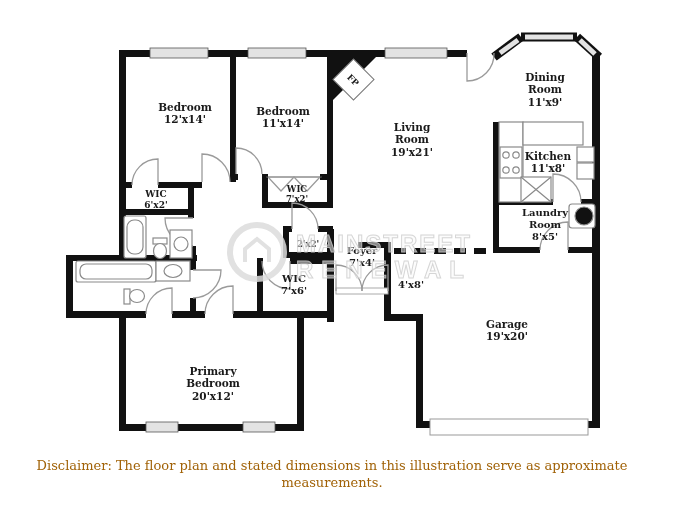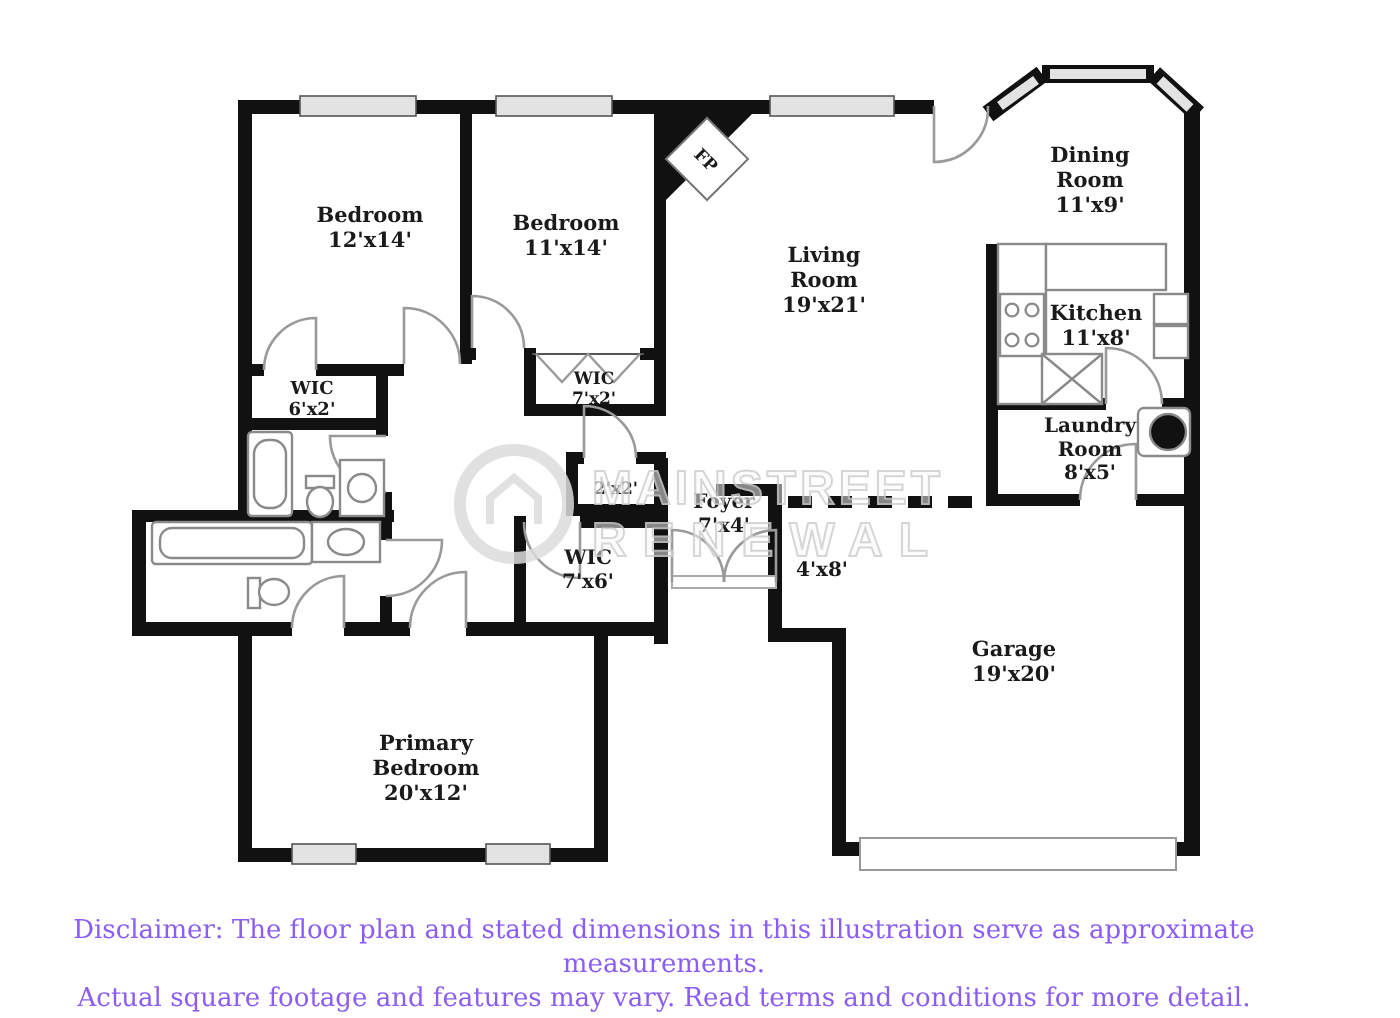--- a/index.html
+++ b/index.html
@@ -1,21 +1,21 @@
 <!DOCTYPE html>
 <html><head>
 <meta charset="utf-8">
 <style>
   html,body{margin:0;padding:0;background:#fff;}
   .stage{position:relative;width:700px;height:509px;background:#ffffff;overflow:hidden;
          font-family:"DejaVu Serif", serif;}
   svg text{font-family:"DejaVu Serif", serif;}
   .room-label{font-weight:bold;fill:#1a1a1a;}
   .disclaimer{position:absolute;left:0;top:457px;width:664px;text-align:center;
-              font-size:13px;line-height:1.32;color:#8b5cf6;}
+              font-size:13px;line-height:1.32;color:#a16207;}
   .disclaimer span{display:block;}
   .wm-text{font-family:"Liberation Sans", sans-serif;font-weight:bold;}
 </style>
 </head>
 <body>
 
 <div class="stage">
 <svg width="700" height="509" viewBox="0 0 700 509">
 
   <g fill="#111111">
@@ -171,15 +171,14 @@
     <circle cx="257" cy="252" r="27" fill="none" stroke="#dcdcdc" stroke-width="6"></circle>
     <path d="M 245,262 L 245,249 L 257,239 L 269,249 L 269,262" fill="none" stroke="#dcdcdc" stroke-width="4"></path>
     <text x="384" y="252" text-anchor="middle" class="wm-text" font-size="24" letter-spacing="2" fill="rgba(248,248,248,0.6)" stroke="#cfcfcf" stroke-width="1">MAINSTREET</text>
     <text x="384" y="278" text-anchor="middle" class="wm-text" font-size="24" letter-spacing="8" fill="rgba(248,248,248,0.6)" stroke="#cfcfcf" stroke-width="1">RENEWAL</text>
   </g>
 </svg>
 
   
   <div class="disclaimer">
     <span>Disclaimer: The floor plan and stated dimensions in this illustration serve as approximate measurements.</span>
-    <span>Actual square footage and features may vary. Read terms and conditions for more detail.</span>
   </div>
 </div>
 
 </body></html>

